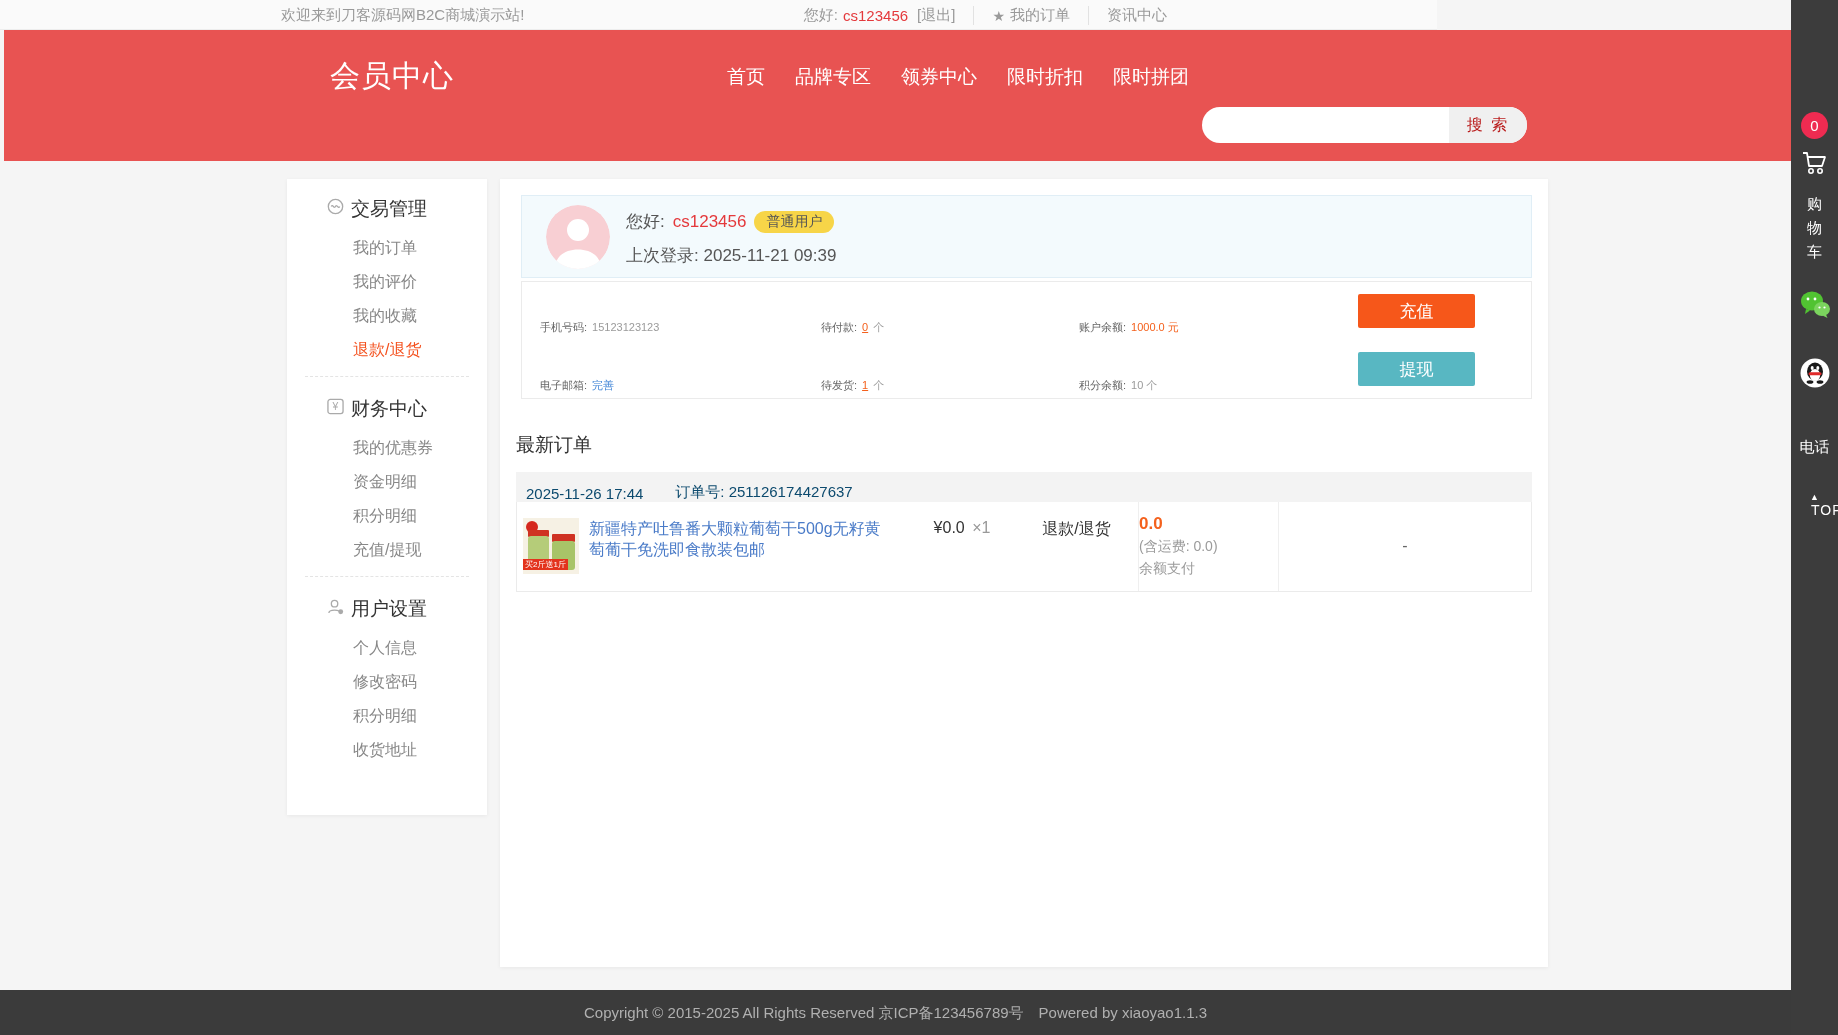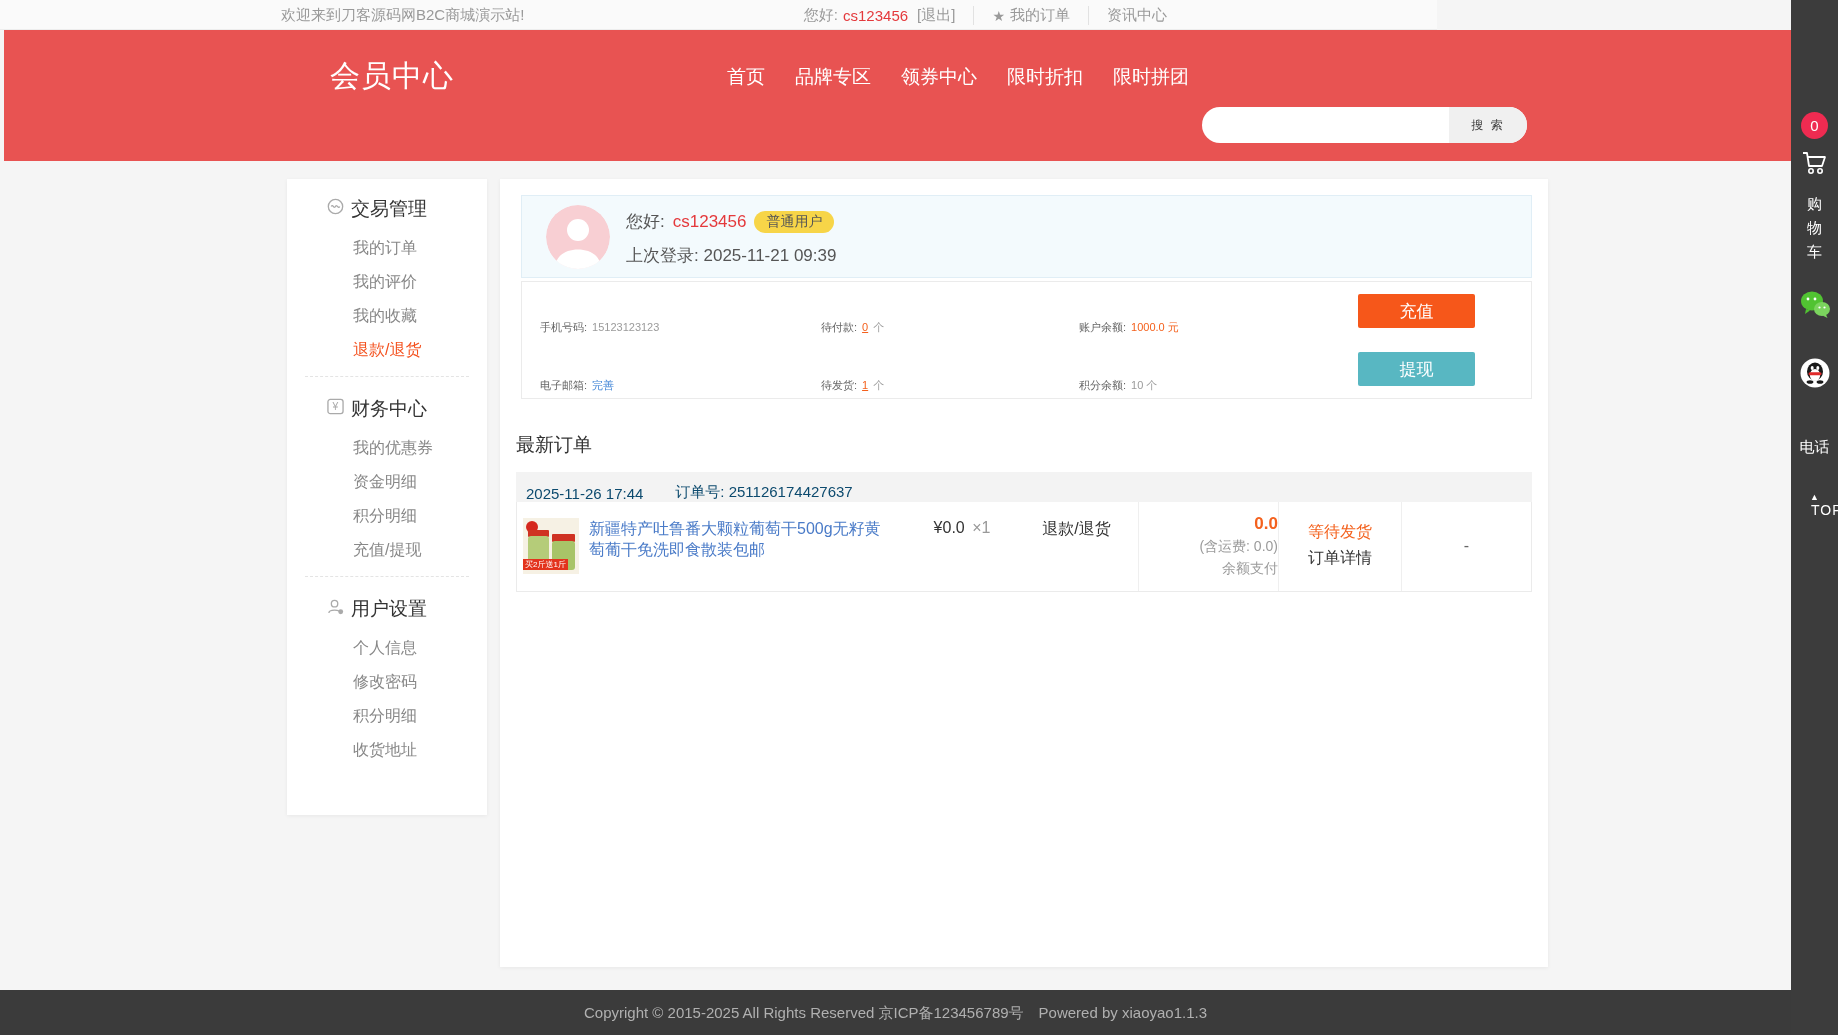--- a/index.html
+++ b/index.html
@@ -19,21 +19,21 @@
   .topbar a { text-decoration:none; color:#999; cursor:pointer; }
 
   
   .header { position:absolute; left:4px; top:30px; width:1791px; height:131px; background:#e85352; }
   .site-title { position:absolute; left:326px; top:26px; color:#fff; font-size:30px; font-weight:500; letter-spacing:1px; }
   .mainnav { position:absolute; left:723px; top:34px; display:flex; gap:30px; }
   .mainnav a { color:#fff; font-size:19px; text-decoration:none; cursor:pointer; white-space:nowrap; }
   .searchbox { position:absolute; left:1198px; top:77px; width:325px; height:36px; background:#fff;
                border-radius:18px; overflow:hidden; display:flex; }
   .searchbox input { flex:1; border:none; outline:none; padding:0 16px; font-size:15px; background:transparent; }
-  .searchbox button { width:78px; border:none; background:#f0f0f0; color:#404040; font-size:12px; cursor:pointer; letter-spacing:2px; }
+  .searchbox button { width:78px; border:none; background:#f0f0f0; color:#b91c1c; font-size:16px; cursor:pointer; letter-spacing:2px; }
 
   
   .sidebar { position:absolute; left:287px; top:179px; width:200px; height:636px; background:#fff;
              box-shadow:0 1px 4px rgba(0,0,0,.06); padding-top:8px; }
   .sec-header { height:44px; display:flex; align-items:center; padding-left:40px; gap:7px; font-size:19px; color:#333; }
   .sec-header svg { flex:0 0 auto; }
   .side-item { height:34px; line-height:34px; padding-left:66px; font-size:16px; color:#888; cursor:pointer; }
   .side-item.active { color:#f4511e; }
   .side-divider { border-top:1px dashed #e4e4e4; margin:9px 18px 10px; height:0; }
 
@@ -69,21 +69,21 @@
   .ot-no { margin-left:32px; }
   .ot-row { display:flex; height:90px; border:1px solid #ebebeb; border-top:none; background:#fff; font-size:16px; }
   .cell-product { width:392px; display:flex; padding:16px 0 0 6px; gap:10px; }
   .prod-img { position:relative; width:56px; height:56px; flex:0 0 auto; cursor:pointer; }
   .img-badge { position:absolute; left:0; bottom:4px; background:#e3331d; color:#fff; font-size:8px;
                line-height:11px; padding:0 2px; white-space:nowrap; }
   .prod-title { width:300px; color:#4a7bc8; line-height:21px; cursor:pointer; }
   .cell-price { width:106px; padding-top:17px; text-align:center; color:#333; }
   .cell-price .qty { color:#999; margin-left:3px; }
   .cell-type { width:123px; padding-top:17px; text-align:center; color:#333; }
-  .cell-amount { width:140px; border-left:1px solid #efefef; text-align:right; padding-top:11px; line-height:22px; }
+  .cell-amount { width:140px; border-left:1px solid #efefef; text-align:left; padding-top:11px; line-height:22px; }
   .amt { color:#f4611d; font-weight:bold; font-size:17px; }
   .amt-sub { color:#9b9b9b; font-size:14px; }
   .cell-status { width:123px; border-left:1px solid #efefef; text-align:center; padding-top:17px; line-height:26px; }
   .st-status { color:#f4611d; }
   .st-detail { color:#333; cursor:pointer; }
   .cell-extra { flex:1; border-left:1px solid #efefef; text-align:center; line-height:88px; color:#666; }
 
   
   .footer { position:absolute; left:0; top:990px; width:1791px; height:45px; background:#3b3b3b;
             color:#b0b0b0; font-size:15px; text-align:center; line-height:45px; }
@@ -274,24 +274,20 @@
         <div class="cell-price">
           <span>¥0.0</span>
           <span class="qty">×1</span>
         </div>
         <div class="cell-type">退款/退货</div>
         <div class="cell-amount">
           <div class="amt">0.0</div>
           <div class="amt-sub">(含运费: 0.0)</div>
           <div class="amt-sub">余额支付</div>
         </div>
-        <div class="cell-status">
-          <div class="st-status">等待发货</div>
-          <div class="st-detail">订单详情</div>
-        </div>
         <div class="cell-extra">-</div>
       </div>
     </div>
   </section>
 
   <footer class="footer">
     <span>Copyright © 2015-2025 All Rights Reserved 京ICP备123456789号　Powered by xiaoyao1.1.3</span>
   </footer>
 
   <div class="side-strip">

